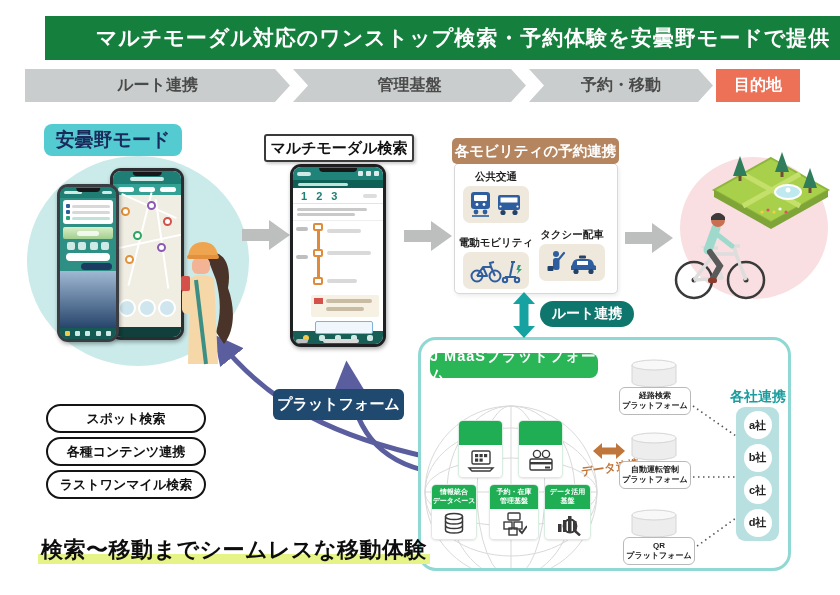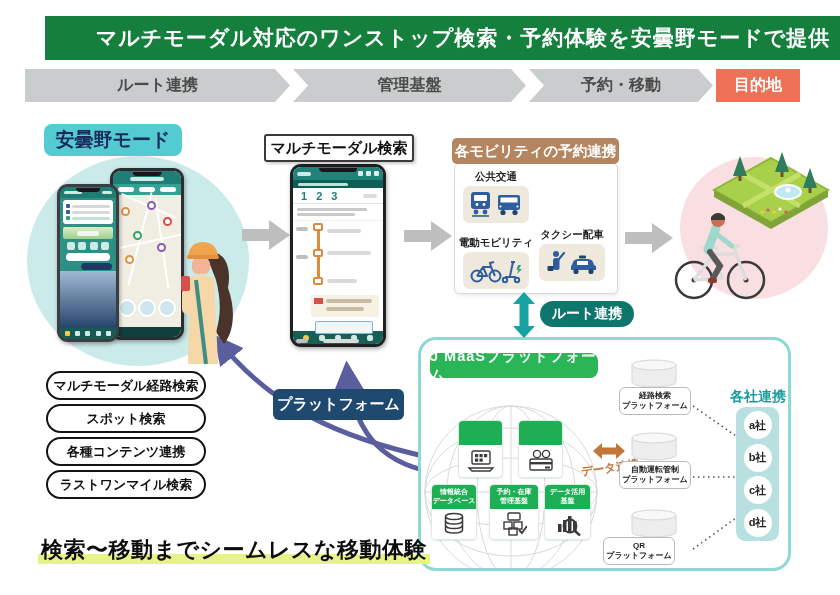--- a/index.html
+++ b/index.html
@@ -554,21 +554,21 @@
         <ellipse cx="24" cy="6" rx="22" ry="5" fill="#F8F8F8" stroke="#D5D5D5"></ellipse>
     </svg>
     <div class="plat-lbl" style="left:198px; top:121px;">
       <span>自動運転管制</span>
       <span>プラットフォーム</span>
     </div>
     <svg class="cyl" style="left:209px; top:169px;" width="48" height="29" viewBox="0 0 48 29">
       <path d="M2,6 V23 A22,5 0 0 0 46,23 V6" fill="#EDEDED" stroke="#D5D5D5"></path>
         <ellipse cx="24" cy="6" rx="22" ry="5" fill="#F8F8F8" stroke="#D5D5D5"></ellipse>
     </svg>
-    <div class="plat-lbl" style="left:182px; top:197px;">
+    <div class="plat-lbl" style="left:202px; top:197px;">
       <span>QR</span>
       <span>プラットフォーム</span>
     </div>
 
     <svg style="position:absolute; left:0; top:0; z-index:1;" width="373" height="234" viewBox="0 0 373 234">
       <g stroke="#555" stroke-width="1.6" stroke-dasharray="1.5 3.5" fill="none">
         <line x1="272" y1="66" x2="315" y2="96"></line>
         <line x1="272" y1="137" x2="315" y2="137"></line>
         <line x1="272" y1="209" x2="315" y2="178"></line>
       </g>
@@ -576,20 +576,19 @@
 
     <div class="partners-head">各社連携</div>
     <div class="partners">
       <div class="partner">a社</div>
       <div class="partner">b社</div>
       <div class="partner">c社</div>
       <div class="partner">d社</div>
     </div>
   </div>
 
-  <div class="feature" style="top:371px;">マルチモーダル経路検索</div>
   <div class="feature" style="top:437px;">各種コンテンツ連携</div>
   <div class="feature" style="top:404px;">スポット検索</div>
   <div class="feature" style="top:470px;">ラストワンマイル検索</div>
 
   <div class="footer-text">検索〜移動までシームレスな移動体験</div>
 
 </div>
 
 </body></html>

